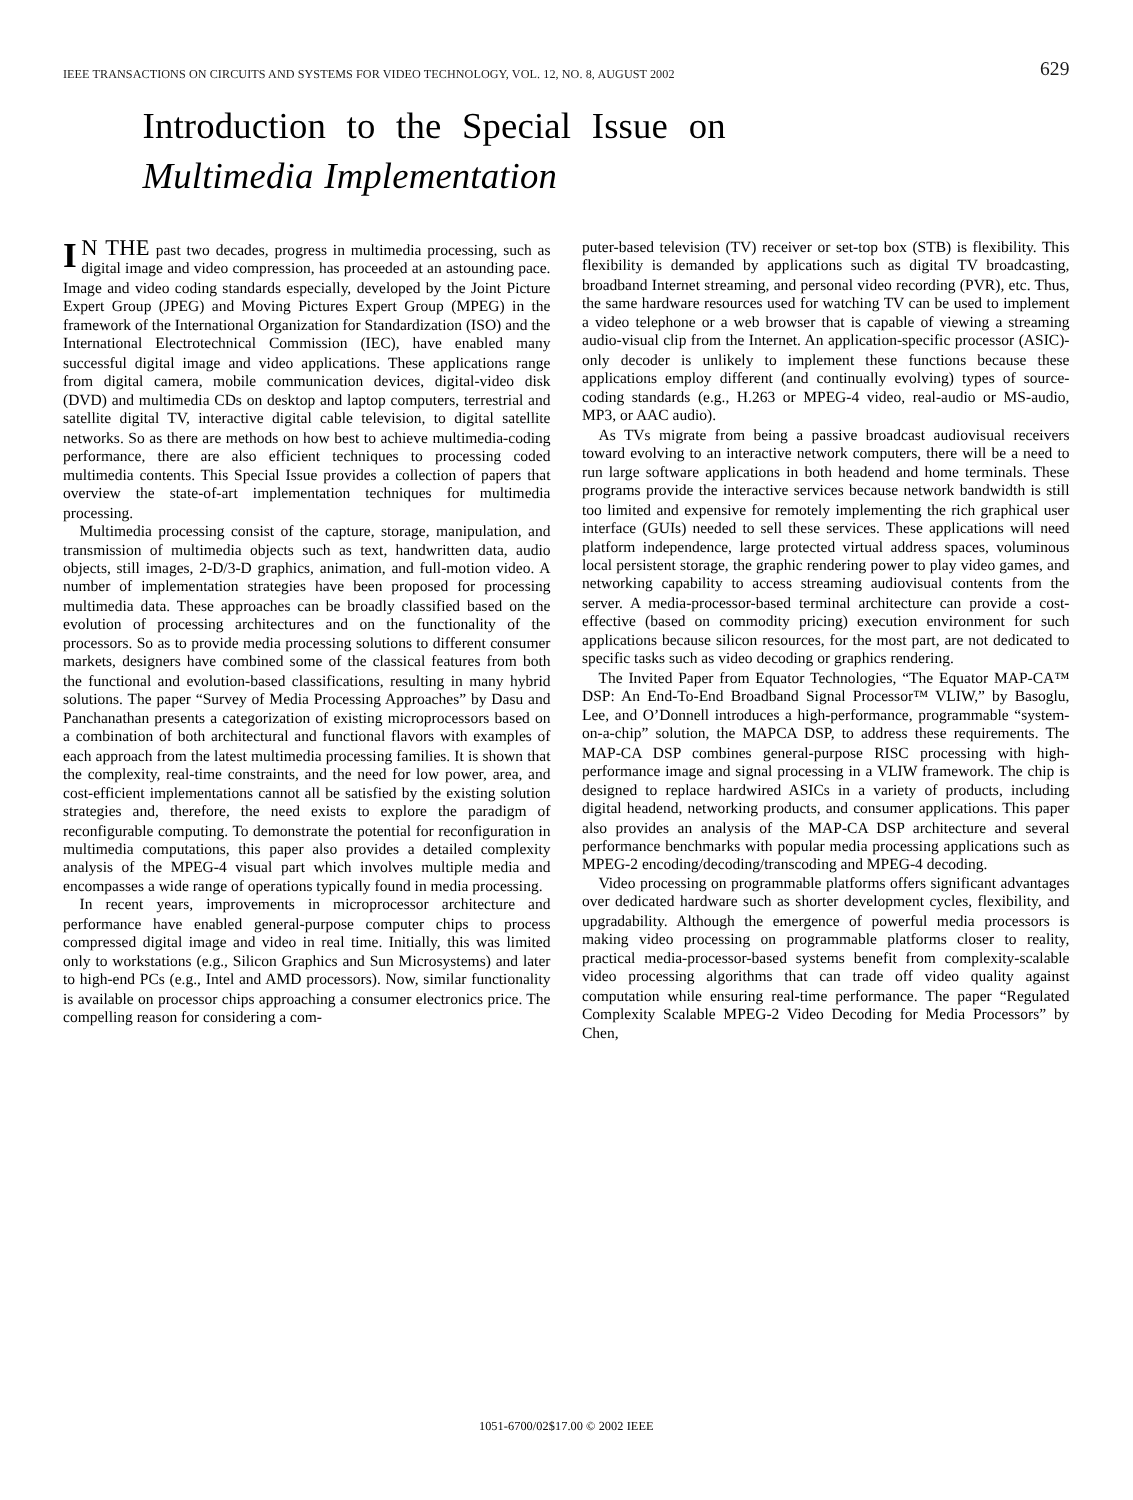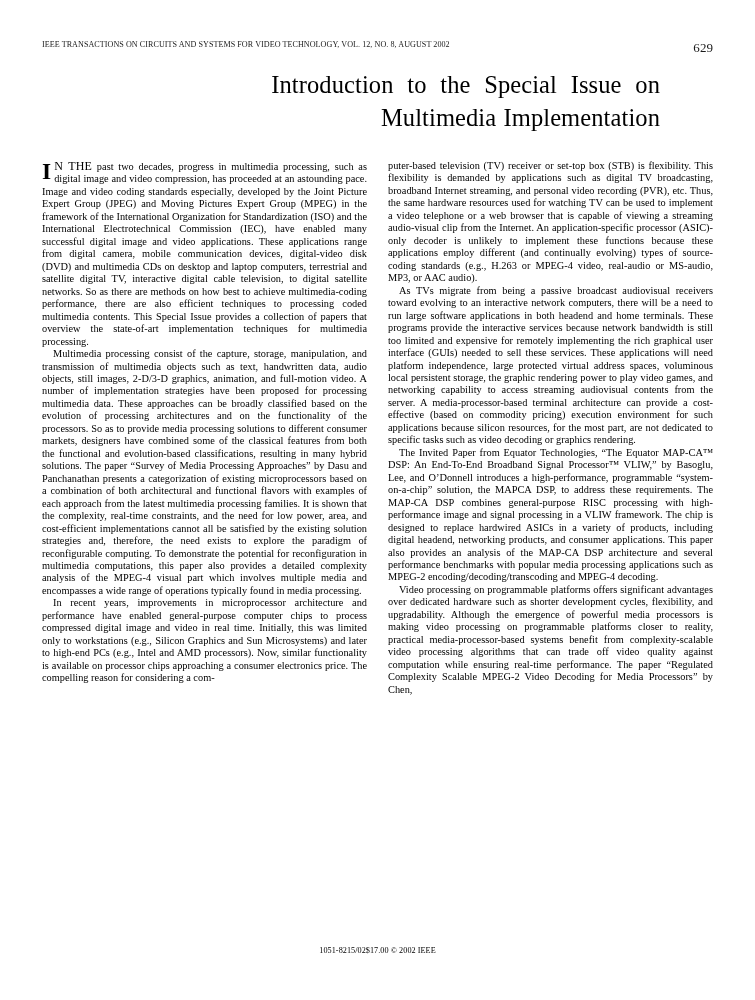--- a/index.html
+++ b/index.html
@@ -24,53 +24,54 @@
 
   
   .running-head {
     position: absolute;
     top: 40px;
     left: 42px;
     right: 42px;
     height: 14px;
     display: flex;
     justify-content: space-between;
-    align-items: flex-start;
+    align-items: flex-end;
     font-size: 8.1px;
     letter-spacing: 0.05px;
     color: #1a1a1a;
   }
   .running-head .journal {
     font-variant: normal;
     white-space: nowrap;
   }
   .running-head .page-number {
     font-size: 13px;
   }
 
   
   .title-block {
     position: absolute;
     top: 68px;
     left: 95px;
     width: 565px;
-    text-align: right;
+    text-align: left;
   }
   .title-line {
     font-size: 24.5px;
     line-height: 33px;
     font-weight: normal;
     letter-spacing: 0.1px;
   }
   .title-line.l1 {
     
     word-spacing: 7.5px;
   }
   .title-line.l2 {
     word-spacing: 1px;
+    font-style: italic;
   }
 
   
   .columns {
     position: absolute;
     top: 160px;
     left: 42px;
     width: 671px;
     display: flex;
     gap: 21px;
@@ -94,21 +95,21 @@
   .dropcap {
     float: left;
     font-size: 23.5px;
     line-height: 19px;
     padding: 1px 3px 0 0;
     margin-top: 1px;
     font-weight: bold;
     font-family: "Liberation Serif", "DejaVu Serif", serif;
   }
   .smallcaps {
-    font-size: 12px;
+    font-size: 15px;
     letter-spacing: 0.2px;
   }
 
   
   .footnote {
     position: absolute;
     left: 42px;
     top: 900px;
     width: 325px;
   }
@@ -161,15 +162,15 @@
     <div class="col">
       <p class="first">puter-based television (TV) receiver or set-top box (STB) is flexibility. This flexibility is demanded by applications such as digital TV broadcasting, broadband Internet streaming, and personal video recording (PVR), etc. Thus, the same hardware resources used for watching TV can be used to implement a video telephone or a web browser that is capable of viewing a streaming audio-visual clip from the Internet. An application-specific processor (ASIC)-only decoder is unlikely to implement these functions because these applications employ different (and continually evolving) types of source-coding standards (e.g., H.263 or MPEG-4 video, real-audio or MS-audio, MP3, or AAC audio).</p>
       <p>As TVs migrate from being a passive broadcast audiovisual receivers toward evolving to an interactive network computers, there will be a need to run large software applications in both headend and home terminals. These programs provide the interactive services because network bandwidth is still too limited and expensive for remotely implementing the rich graphical user interface (GUIs) needed to sell these services. These applications will need platform independence, large protected virtual address spaces, voluminous local persistent storage, the graphic rendering power to play video games, and networking capability to access streaming audiovisual contents from the server. A media-processor-based terminal architecture can provide a cost-effective (based on commodity pricing) execution environment for such applications because silicon resources, for the most part, are not dedicated to specific tasks such as video decoding or graphics rendering.</p>
       <p>The Invited Paper from Equator Technologies, “The Equator MAP-CA™ DSP: An End-To-End Broadband Signal Processor™ VLIW,” by Basoglu, Lee, and O’Donnell introduces a high-performance, programmable “system-on-a-chip” solution, the MAPCA DSP, to address these requirements. The MAP-CA DSP combines general-purpose RISC processing with high-performance image and signal processing in a VLIW framework. The chip is designed to replace hardwired ASICs in a variety of products, including digital headend, networking products, and consumer applications. This paper also provides an analysis of the MAP-CA DSP architecture and several performance benchmarks with popular media processing applications such as MPEG-2 encoding/decoding/transcoding and MPEG-4 decoding.</p>
       <p>Video processing on programmable platforms offers significant advantages over dedicated hardware such as shorter development cycles, flexibility, and upgradability. Although the emergence of powerful media processors is making video processing on programmable platforms closer to reality, practical media-processor-based systems benefit from complexity-scalable video processing algorithms that can trade off video quality against computation while ensuring real-time performance. The paper “Regulated Complexity Scalable MPEG-2 Video Decoding for Media Processors” by Chen,</p>
     </div>
 
   </div>
 
 
-  <div class="copyright">1051-8215/02$17.00 © 2002 IEEE</div>
+  <div class="copyright">1051-6700/02$17.00 © 2002 IEEE</div>
 
 </div>
 
 </body></html>

